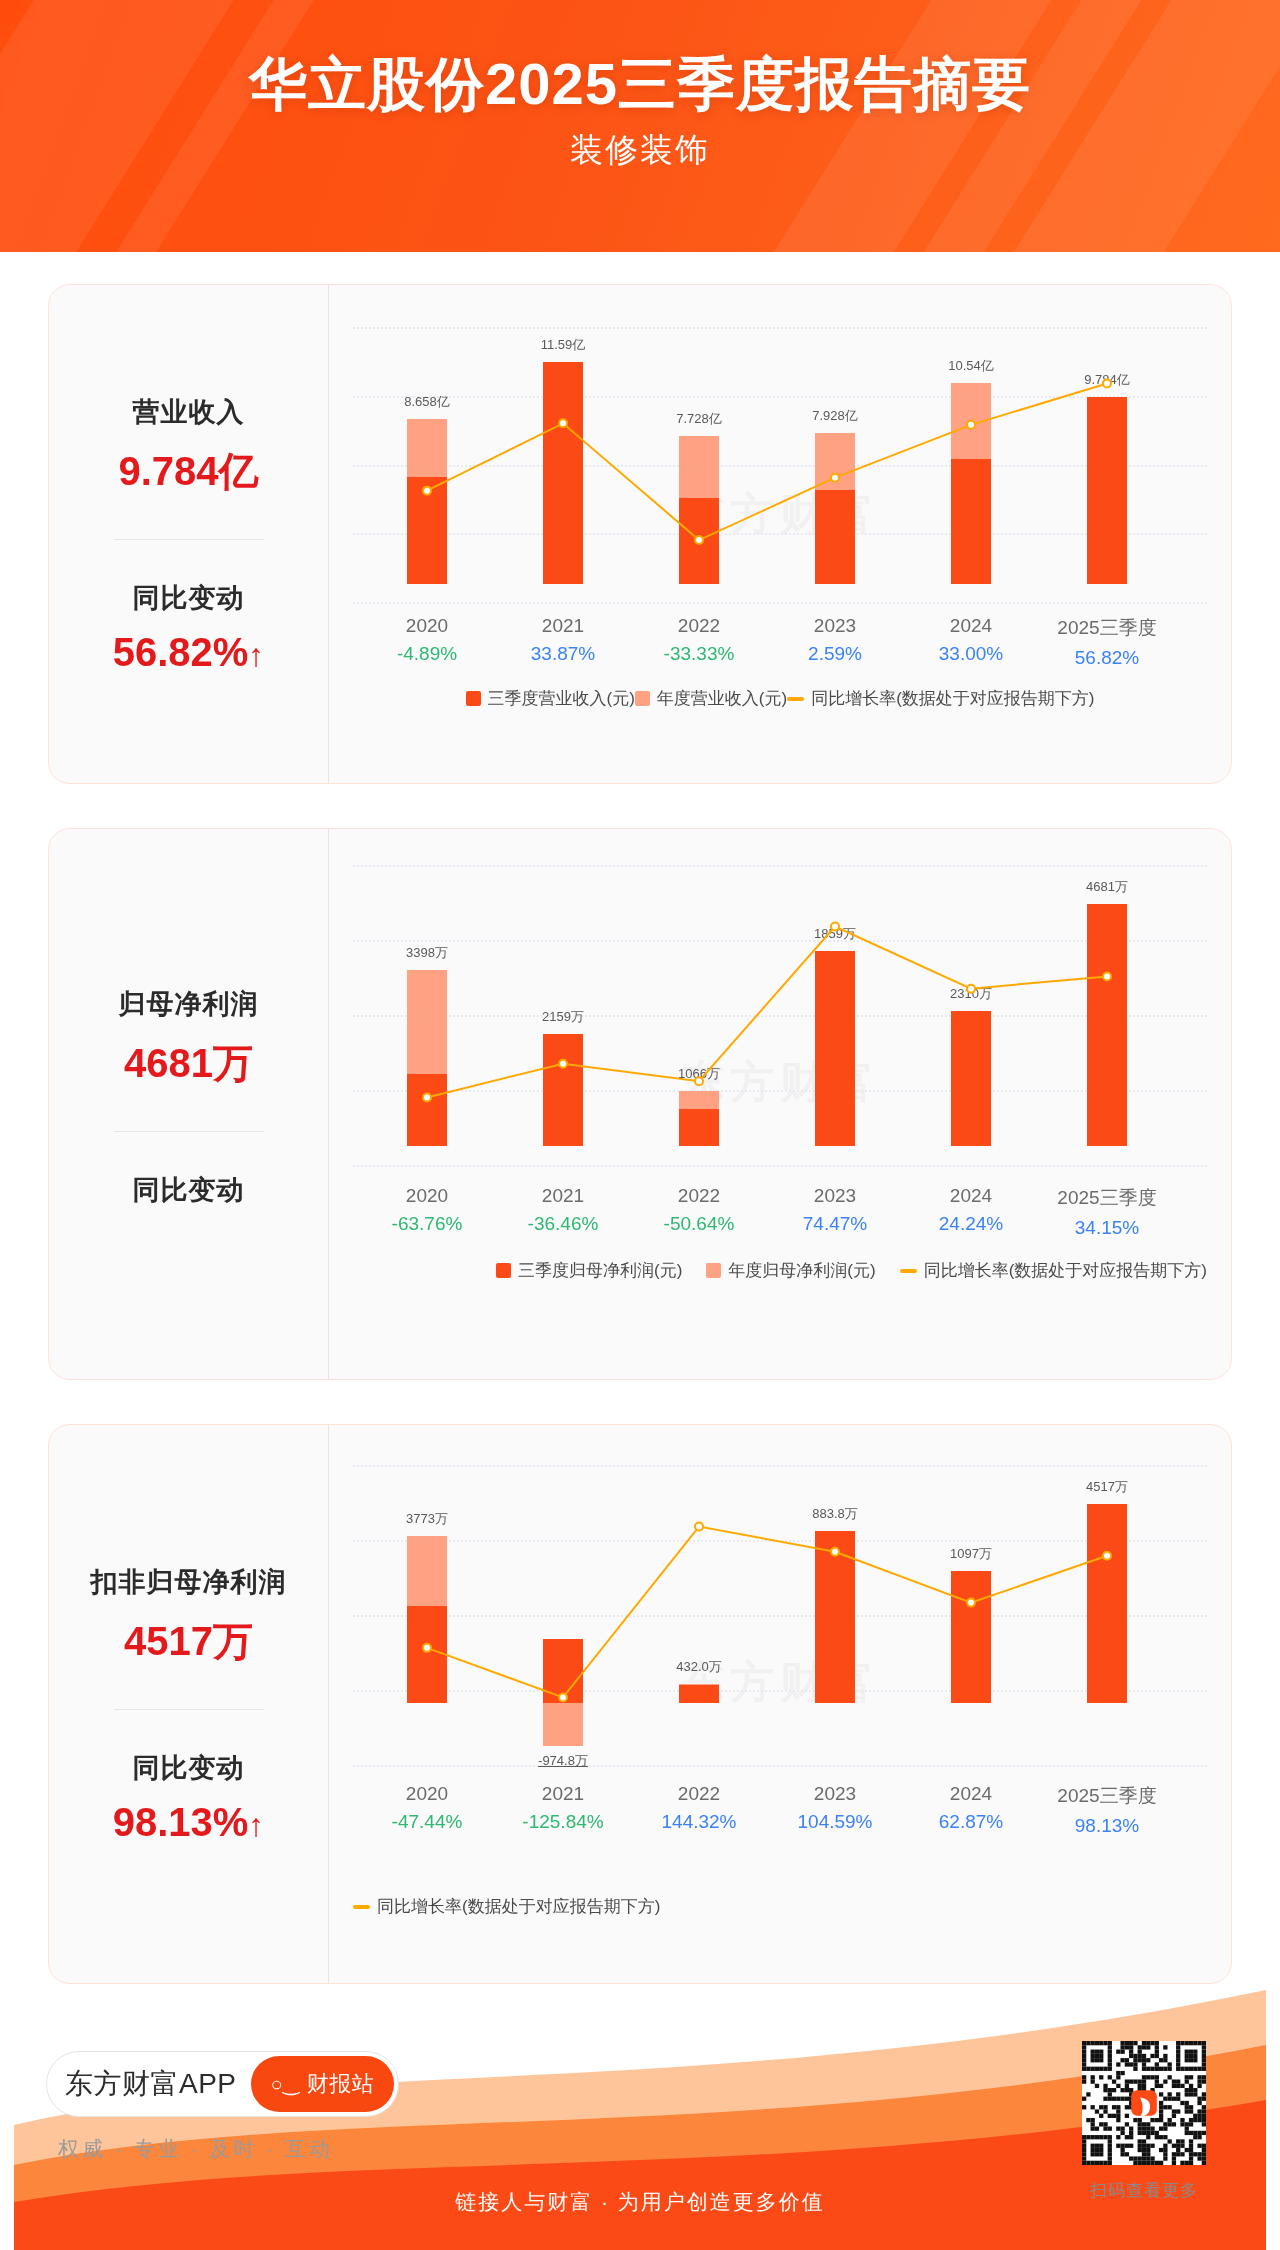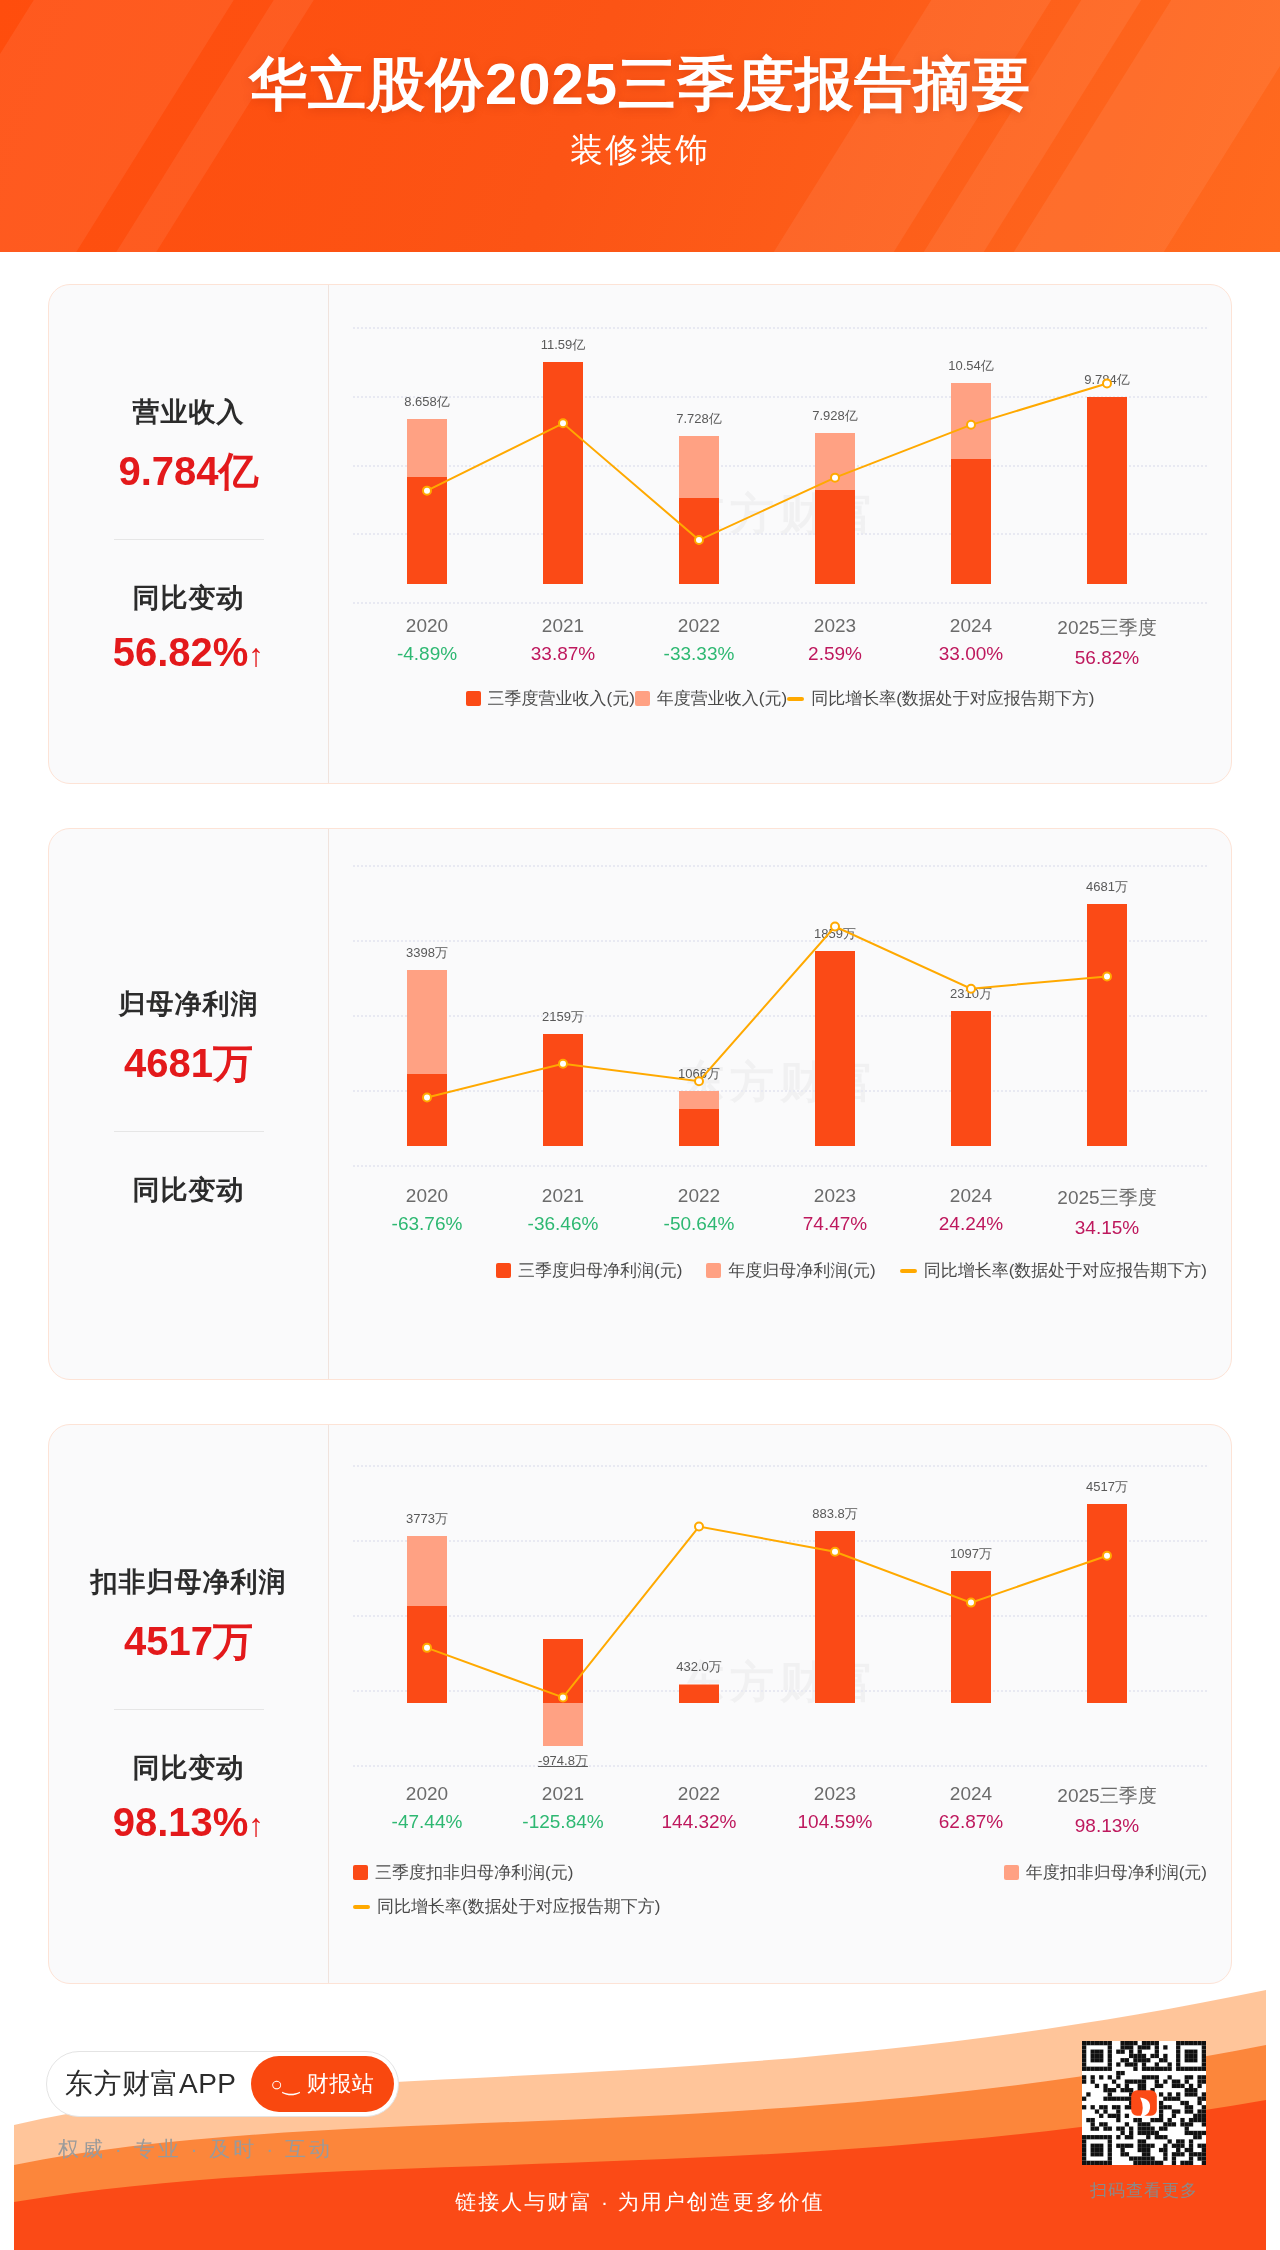--- a/index.html
+++ b/index.html
@@ -109,21 +109,21 @@
 
   .dlabel {
     position:absolute; font-size:13px; color:#595959;
     white-space:nowrap; transform:translateX(-50%);
   }
 
   .xaxis { position:absolute; left:24px; right:24px; }
   .xcol { position:absolute; text-align:center; transform:translateX(-50%); }
   .xcol .yr  { font-size:19px; color:#6b6b6b; white-space:nowrap; }
   .xcol .pct { font-size:19px; margin-top:6px; white-space:nowrap; }
-  .up   { color:#be185d; }
+  .up   { color:#3b82f6; }
   .down { color:#2eb872; }
 
   .legend { position:absolute; left:24px; right:24px; display:flex;
     align-items:center; }
   .lg { display:flex; align-items:center; font-size:17px; color:#4a4a4a;
     white-space:nowrap; }
   .sw { width:15px; height:15px; border-radius:2px; margin-right:7px; flex:none; }
   .sw.dark  { background:#fb4a16; }
   .sw.light { background:#ffa183; }
   .sw.line  { width:17px; height:4px; border-radius:2px; background:#ffa900; }
@@ -454,30 +454,20 @@
             <div class="pct up">104.59%</div>
           </div>
           <div class="xcol" style="left: 618px;">
             <div class="yr">2024</div>
             <div class="pct up">62.87%</div>
           </div>
           <div class="xcol" style="left: 754px;">
             <div class="yr">2025三季度</div>
             <div class="pct up">98.13%</div>
           </div>
-        </div>
-        <div class="legend" style="top: 436px; justify-content: space-between;">
-          <span class="lg">
-            <span class="sw dark"></span>
-            <span>三季度扣非归母净利润(元)</span>
-          </span>
-          <span class="lg">
-            <span class="sw light"></span>
-            <span>年度扣非归母净利润(元)</span>
-          </span>
         </div>
         <div class="legend" style="top: 470px;">
           <span class="lg">
             <span class="sw line"></span>
             <span>同比增长率(数据处于对应报告期下方)</span>
           </span>
         </div>
       </div>
   </div>
 

